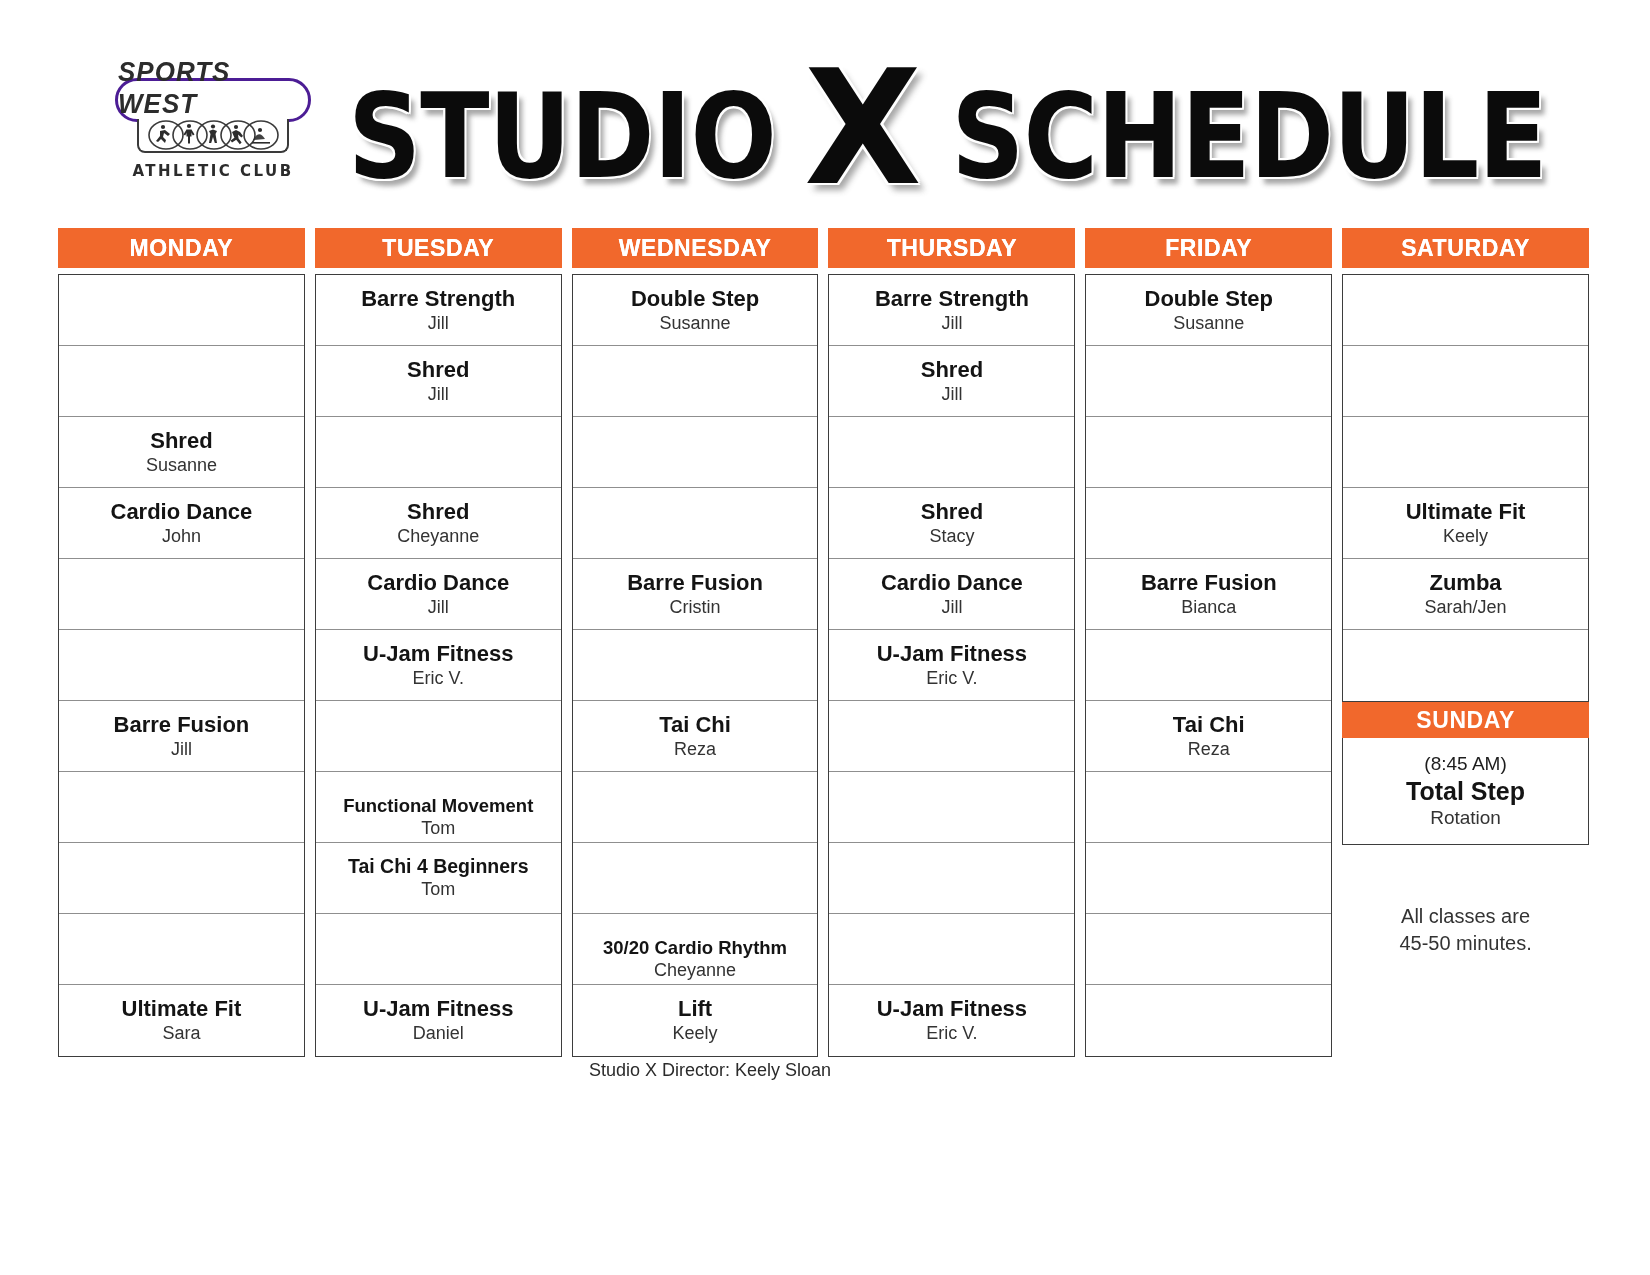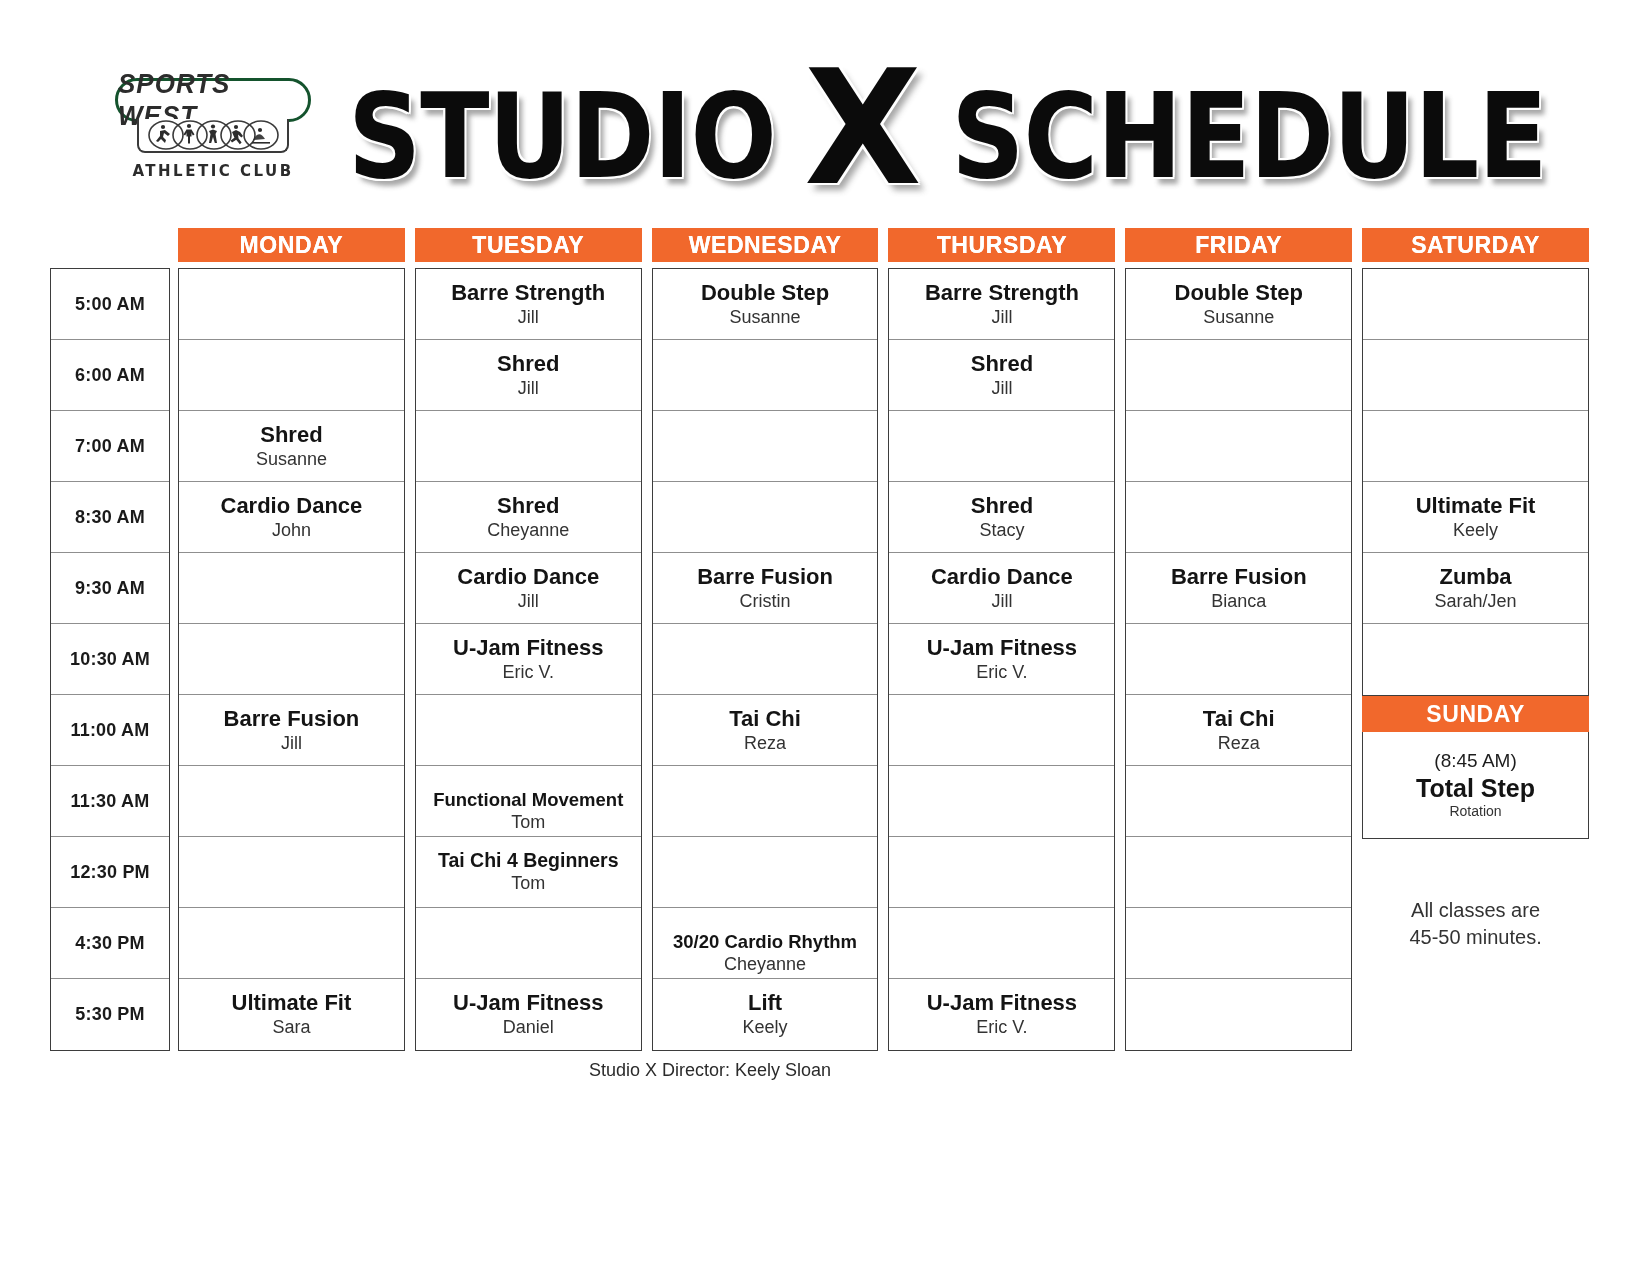--- a/index.html
+++ b/index.html
@@ -19,23 +19,23 @@
     position: absolute; left: 0; top: 0; width: 1650px; height: 222px;
   }
 
   .logo {
     position: absolute; left: 114px; top: 78px;
     width: 198px; height: 122px;
     display: flex; flex-direction: column; align-items: center;
   }
   .logo-pill {
     width: 196px; height: 44px;
-    border: 3px solid #14532d;
+    border: 3px solid #4c1d95;
     border-radius: 22px;
-    display: flex; align-items: center; justify-content: center;
+    display: flex; align-items: flex-end; justify-content: center;
     background: #fff;
   }
   .logo-pill-text {
     font-family: "Liberation Sans", sans-serif;
     font-weight: bold; font-style: italic;
     font-size: 26px; letter-spacing: 1px;
     color: #2c2c2c; transform: scaleY(1.05);
   }
   .logo-icons {
     margin-top: -3px;
@@ -113,21 +113,21 @@
   .daycols { display: flex; flex: 1 1 auto; margin-left: 8px; }
 
   .daycol {
     flex: 1 1 0;
     margin-right: 10px;
     display: flex; flex-direction: column;
   }
   .daycol:last-child { margin-right: 11px; }
 
   .day-head {
-    height: 34px;
+    height: 40px;
     background: #F1682C;
     color: #ffffff;
     display: flex; align-items: center; justify-content: center;
     font-size: 23px; font-weight: bold;
     letter-spacing: 0.6px;
     margin-bottom: 6px;
     text-shadow: 0 0 0 #fff;
   }
 
   .day-body {
@@ -174,21 +174,21 @@
   .sunday-body {
     border: 1.5px solid #3d3d3d;
     border-top: none;
     height: 107px;
     display: flex; flex-direction: column;
     align-items: center; justify-content: center;
     padding: 4px 8px;
   }
   .sunday-time { font-size: 19px; color: #1d1d1d; line-height: 1.25; }
   .sunday-cls { font-size: 25px; font-weight: bold; color: #141414; line-height: 1.2; }
-  .sunday-inst { font-size: 14px; color: #333333; line-height: 1.25; }
+  .sunday-inst { font-size: 19px; color: #333333; line-height: 1.25; }
 
   .side-notes {
     margin-top: 24px;
     text-align: center;
     width: 100%;
   }
   .quarter {
     font-family: "DejaVu Sans", sans-serif;
     font-size: 17px;
     color: #6d6d6d;
@@ -252,33 +252,20 @@
     </div>
 
     <div class="title">
       <span class="title-text"><span>STUDIO</span><span>&nbsp;</span><span class="title-x">X</span><span>&nbsp;</span><span>SCHEDULE</span></span>
     </div>
   </div>
 
   <div class="grid">
     <div class="grid-inner">
 
-      <div class="times" id="time-col">
-          <div class="time-cell">5:00 AM</div>
-          <div class="time-cell">6:00 AM</div>
-          <div class="time-cell">7:00 AM</div>
-          <div class="time-cell">8:30 AM</div>
-          <div class="time-cell">9:30 AM</div>
-          <div class="time-cell">10:30 AM</div>
-          <div class="time-cell">11:00 AM</div>
-          <div class="time-cell">11:30 AM</div>
-          <div class="time-cell">12:30 PM</div>
-          <div class="time-cell">4:30 PM</div>
-          <div class="time-cell">5:30 PM</div>
-        </div>
 
       <div class="daycols" id="day-cols">
           <div class="daycol">
             <div class="day-head">MONDAY</div>
             <div class="day-body">
               <div class="cell"></div>
               <div class="cell"></div>
               <div class="cell">
                 <div class="cls">Shred</div>
                 <div class="inst">Susanne</div>

